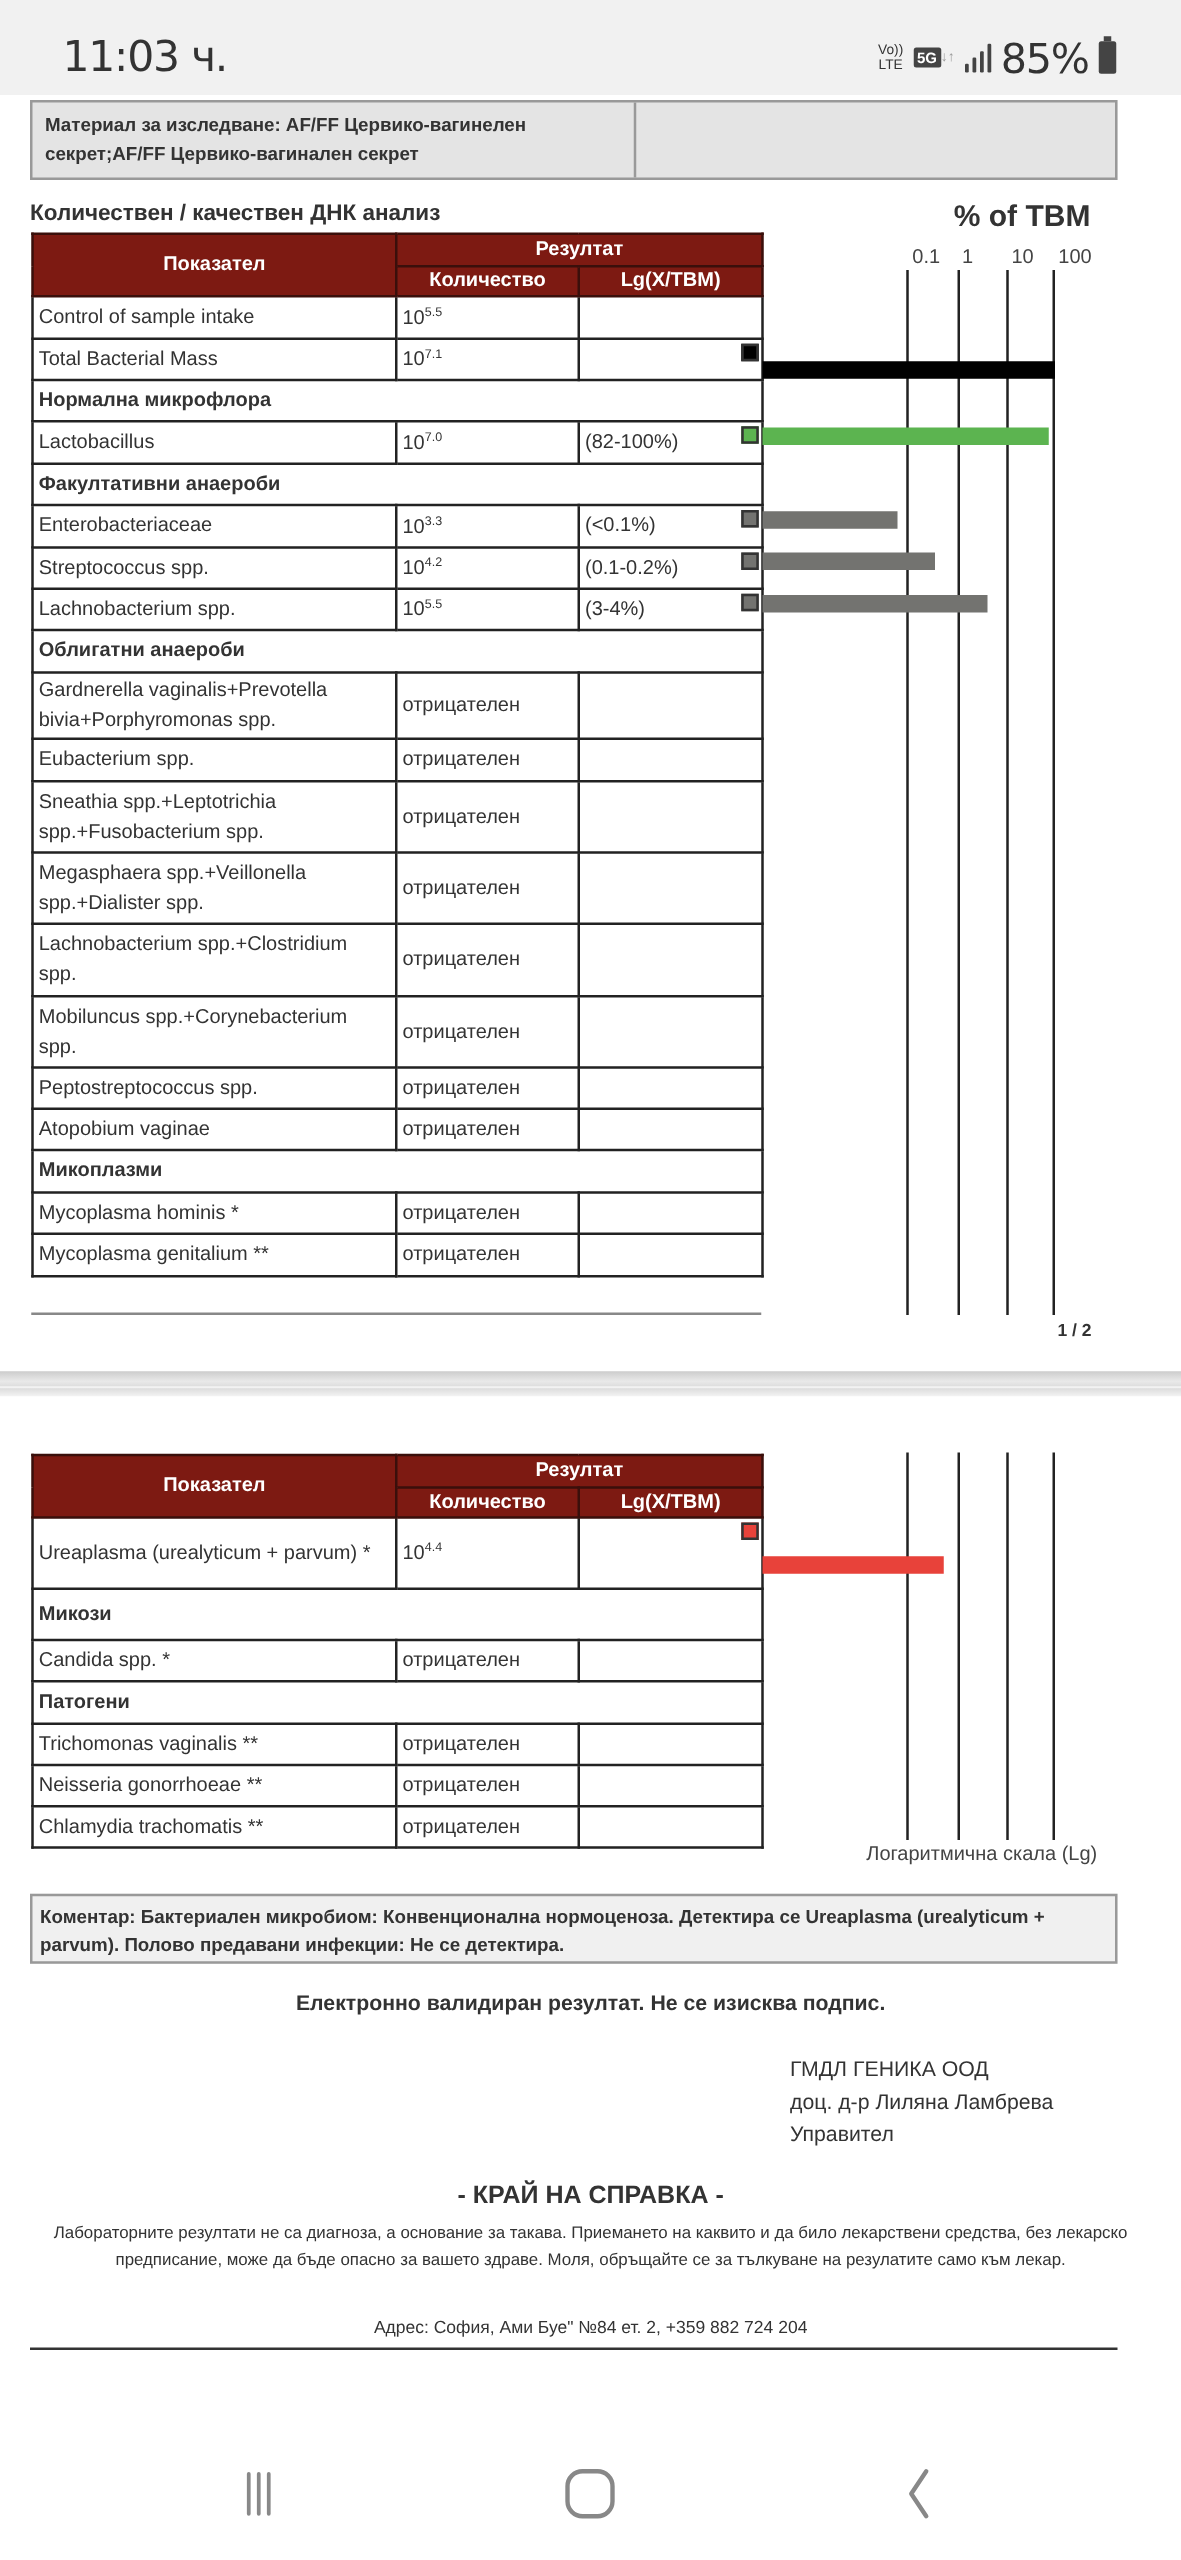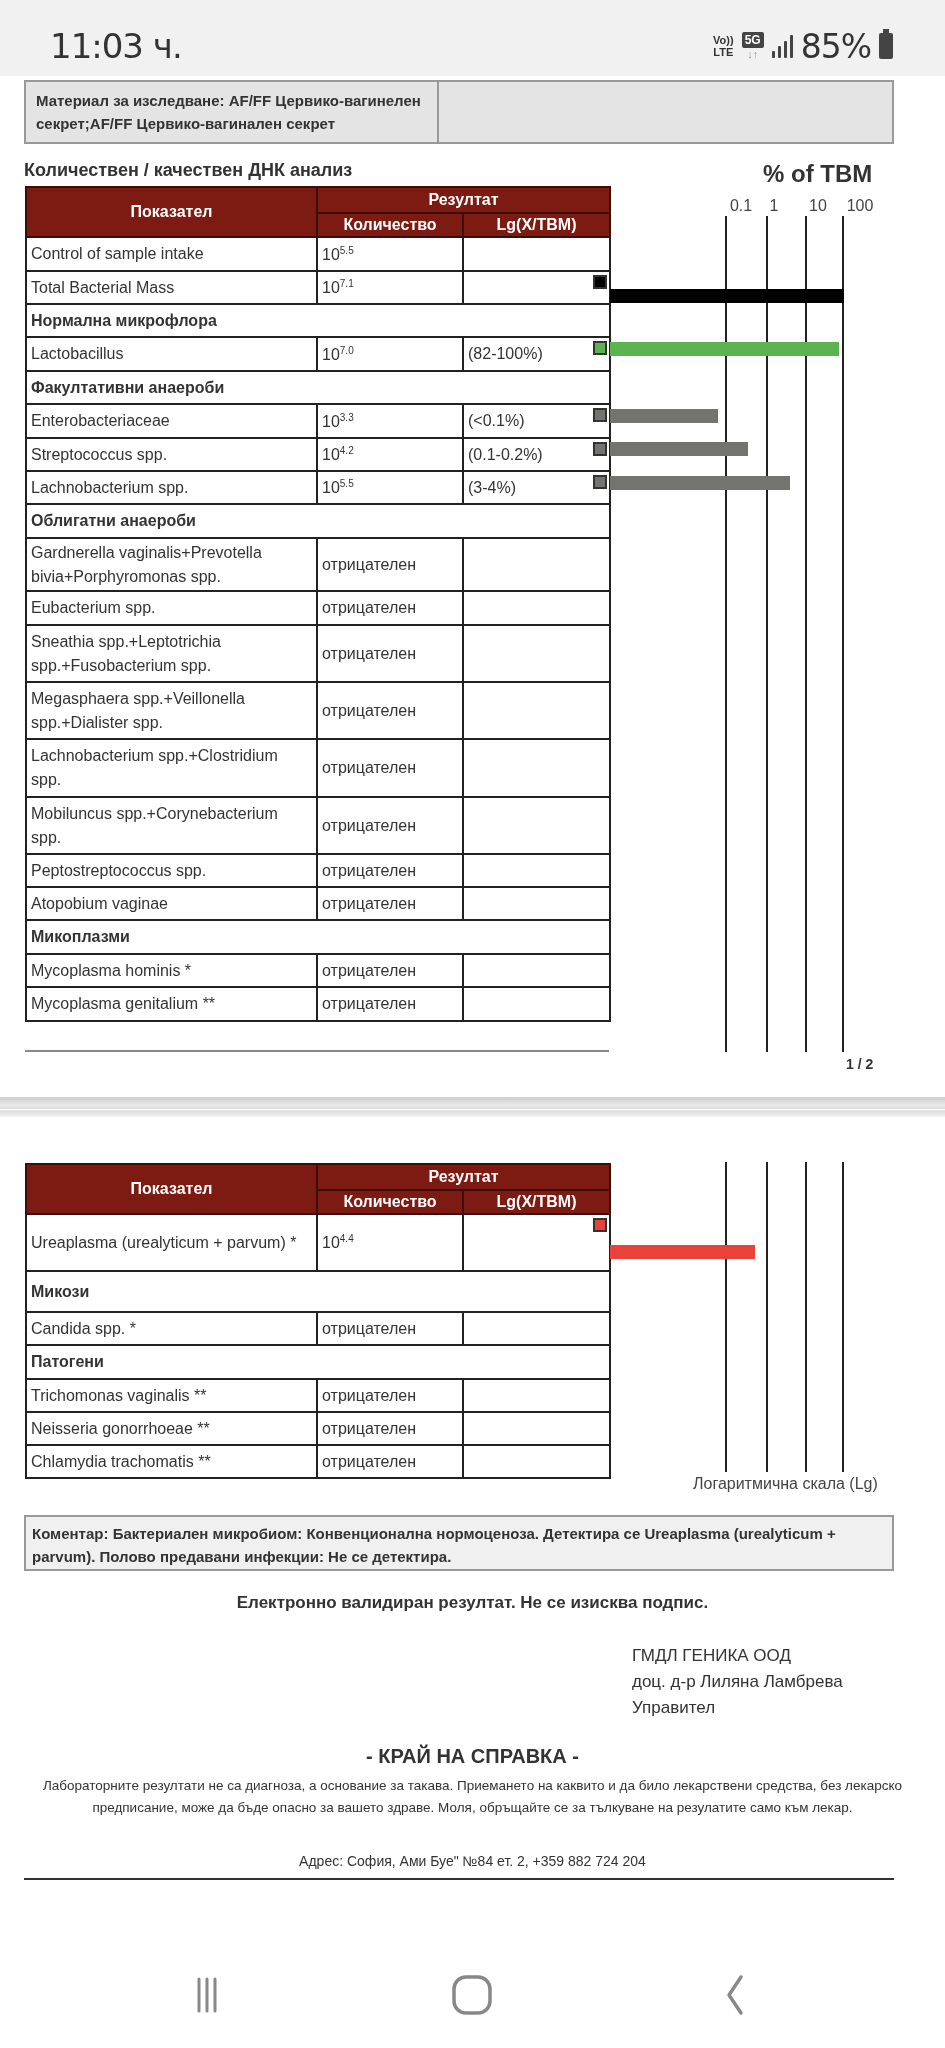--- a/index.html
+++ b/index.html
@@ -2,32 +2,32 @@
 <html><head>
 <meta charset="utf-8">
 <style>
   * { box-sizing: border-box; margin: 0; padding: 0; }
   html, body { width: 945px; height: 2048px; background: #fff; overflow: hidden; }
   body { position: relative; font-family: "Liberation Sans", sans-serif; color: #222; }
 
   .statusbar { position: absolute; left: 0; top: 0; width: 945px; height: 76px; background: #f1f1f1; }
   .sb-time { position: absolute; left: 50px; top: 26px; font-size: 34px; color: #333; font-family: "DejaVu Sans", sans-serif; letter-spacing: -1px; }
   .sb-right { position: absolute; right: 52px; top: 28px; height: 36px; display: flex; align-items: center; gap: 8px; color: #333; }
-  .volte { font-size: 11px; line-height: 12px; font-weight: bold; text-align: center; }
-  .fiveg { display: flex; flex-direction: column; align-items: center; }
+  .volte { font-size: 11px; line-height: 12px; font-weight: normal; text-align: center; }
+  .fiveg { display: flex; flex-direction: row; align-items: center; }
   .fiveg .box { background: #444; color: #fff; font-size: 12px; font-weight: bold; padding: 1px 3px; border-radius: 2px; line-height: 14px; }
   .fiveg .arr { font-size: 11px; color: #999; line-height: 12px; }
   .signal { display: flex; align-items: flex-end; gap: 3px; height: 24px; }
   .signal span { width: 3px; background: #444; border-radius: 1px; }
   .battery-pct { font-size: 33px; font-family: "DejaVu Sans", sans-serif; letter-spacing: -1px; }
   .battery { width: 14px; height: 26px; background: #444; border-radius: 2px; position: relative; }
   .battery::before { content: ""; position: absolute; top: -4px; left: 4px; width: 6px; height: 4px; background: #444; }
 
   .meta-box { position: absolute; left: 24px; top: 80px; width: 870px; height: 64px; background: #e4e4e4; border: 2px solid #999; display: flex; }
-  .meta-left { width: 413px; border-right: 2px solid #999; padding: 7px 10px; font-size: 15px; font-weight: bold; line-height: 23px; color: #333; }
+  .meta-left { width: 483px; border-right: 2px solid #999; padding: 7px 10px; font-size: 15px; font-weight: bold; line-height: 23px; color: #333; }
   .meta-right { flex: 1; padding: 0 10px; display: flex; align-items: center; font-size: 15px; font-weight: bold; color: #333; }
 
   .section-title { position: absolute; left: 24px; top: 160px; font-size: 18px; font-weight: bold; color: #333; }
   .chart-title { position: absolute; left: 763px; top: 160px; font-size: 24px; font-weight: bold; color: #333; }
   .tick { position: absolute; top: 197px; font-size: 16px; color: #444; transform: translateX(-50%); }
 
   table.rt { position: absolute; left: 25px; width: 584px; border-collapse: collapse; table-layout: fixed; }
   table.rt th { background: #7d1a12; color: #fff; font-size: 16px; font-weight: bold; border: 2px solid #3a0f0b; text-align: center; }
   table.rt td { border: 2px solid #222; font-size: 16px; color: #333; padding: 0 4px; vertical-align: middle; position: relative; }
   table.rt td.group { font-weight: bold; }

